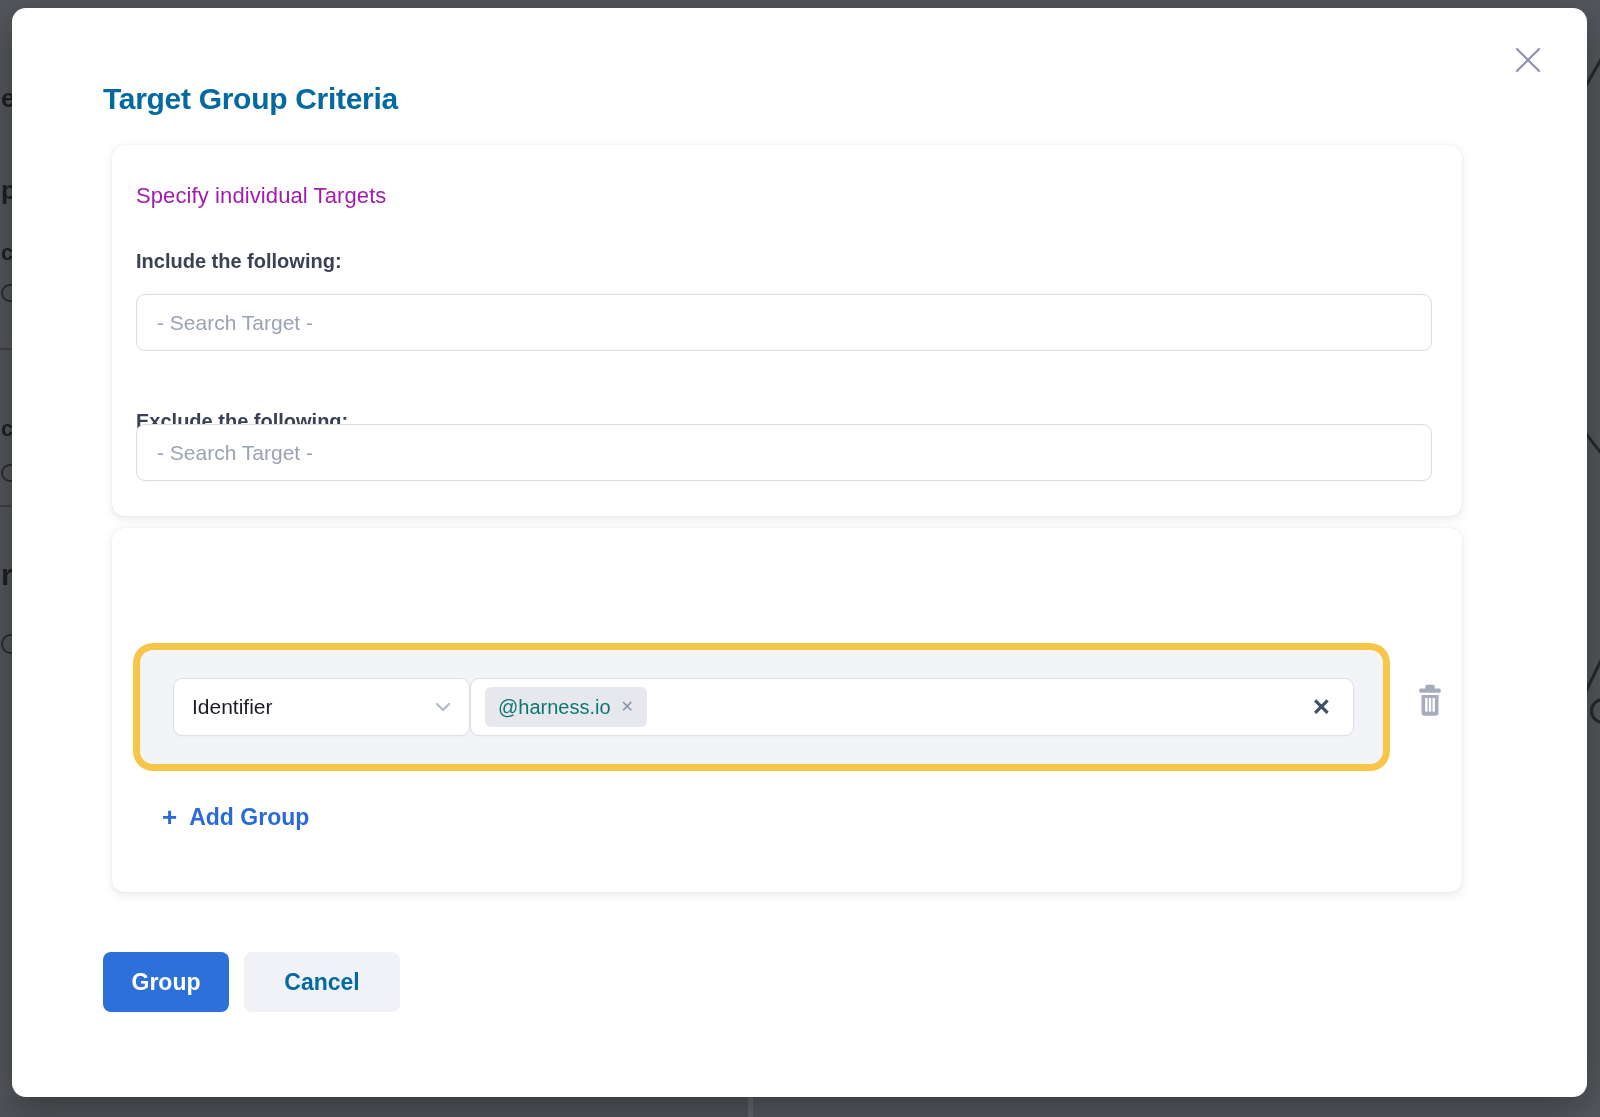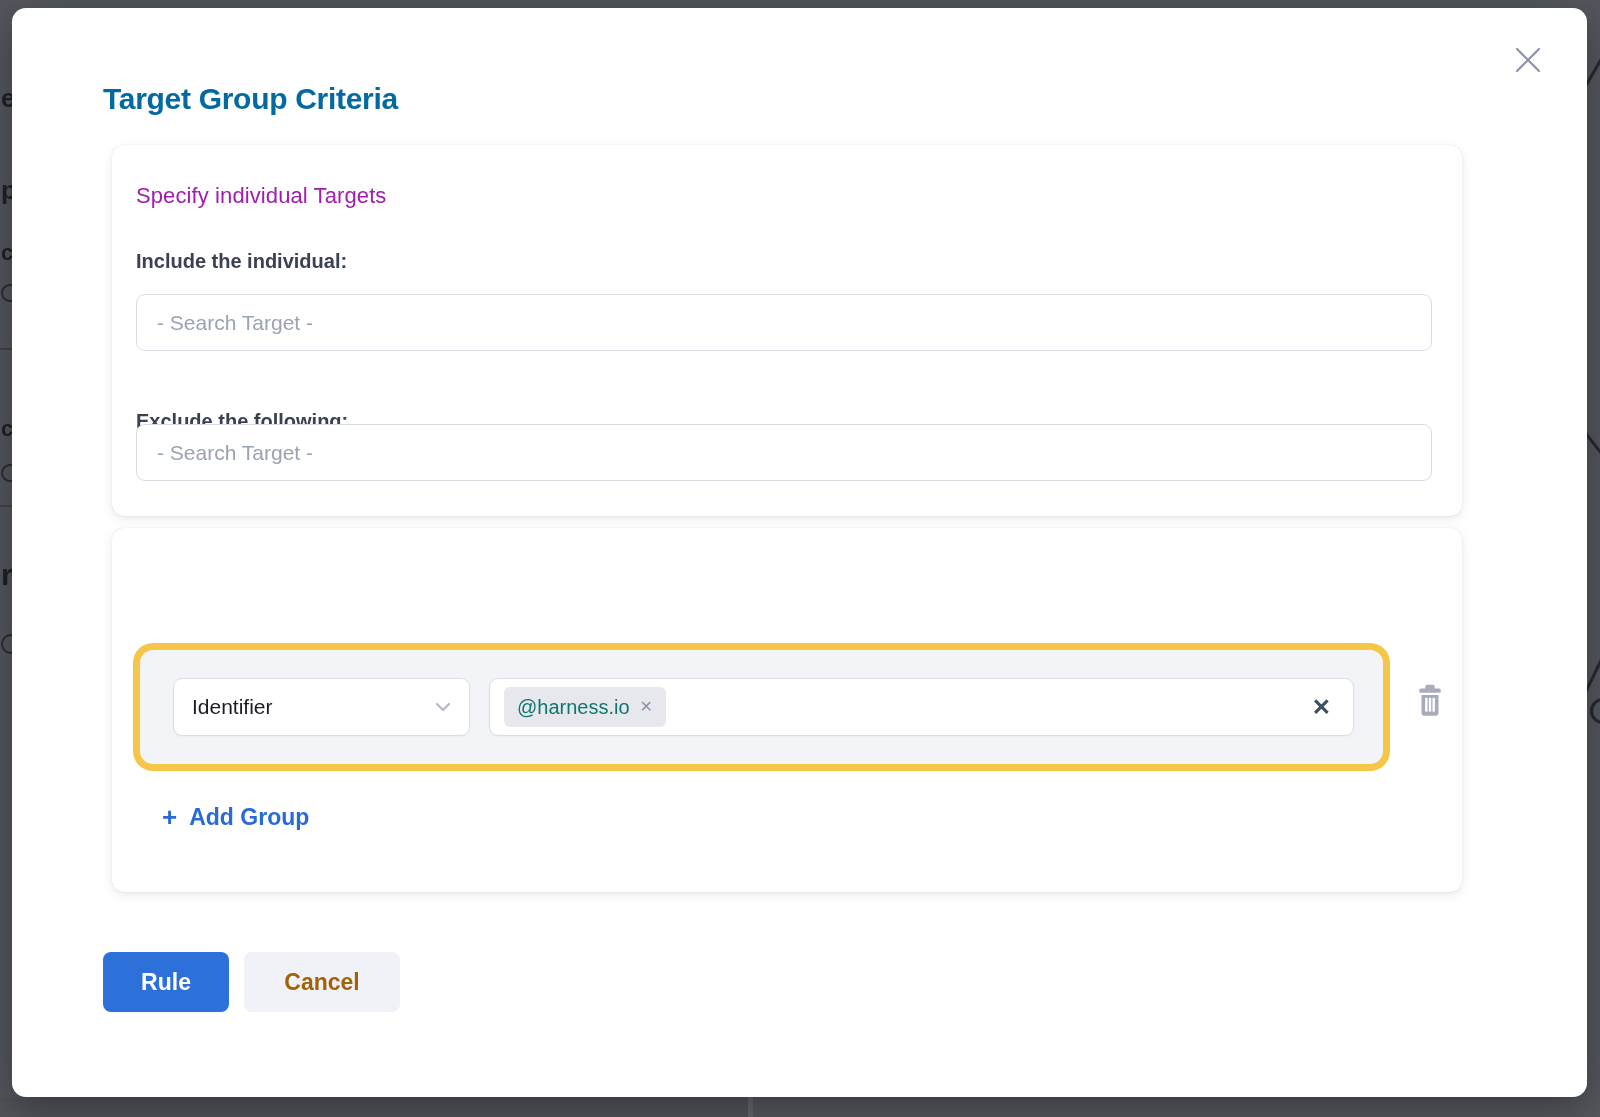--- a/index.html
+++ b/index.html
@@ -79,21 +79,21 @@
   .input-include{top:149px;}
   .input-exclude{top:279px;}
 
   
   .rule-row{
     position:absolute;left:21px;top:115px;width:1257px;height:128px;box-sizing:border-box;
     background:#f5c648;border-radius:20px;padding:7px;
   }
   .rule-inner{
     width:100%;height:100%;box-sizing:border-box;background:#f3f4f8;border-radius:13px;
-    display:flex;align-items:center;padding:0 29px 0 33px;gap:19px;
+    display:flex;align-items:center;padding:0 29px 0 33px;
   }
   .dropdown{
     height:58px;box-sizing:border-box;background:#fff;border:1px solid #dcdfe7;border-radius:9px;
     display:flex;align-items:center;justify-content:space-between;
     padding:0 18px;cursor:pointer;box-shadow:0 1px 2px rgba(0,0,0,.03);
   }
   .dd-attribute{width:297px;}
   .dd-operator{width:322px;}
   .dropdown .dd-text{font-size:21px;color:#1a1d24;}
   .tag-input{
@@ -124,21 +124,21 @@
     font-family:inherit;color:#2a6ad8;font-size:23px;font-weight:700;
   }
   .add-rule .plus{font-size:26px;font-weight:700;line-height:1;margin-top:-2px;}
 
   
   .btn{
     position:absolute;top:944px;height:60px;border:none;border-radius:8px;cursor:pointer;
     font-family:inherit;font-size:23px;font-weight:700;
   }
   .btn-save{left:91px;width:126px;background:#2e70d9;color:#ffffff;}
-  .btn-cancel{left:232px;width:156px;background:#f1f2f7;color:#a16207;}
+  .btn-cancel{left:232px;width:156px;background:#f1f2f7;color:#0369a1;}
 </style>
 </head>
 <body>
 
 <div class="stage">
 
   <div class="edge-left">
     <span class="frag frag-er">er</span>
     <span class="frag frag-pe">pe</span>
     <span class="frag frag-cl1">cl</span>
@@ -167,21 +167,21 @@
 
     <button class="close-btn" aria-label="Close">
       <svg width="30" height="30" viewBox="0 0 30 30">
         <line x1="4" y1="4" x2="26" y2="26" stroke="#8e93ac" stroke-width="2.2" stroke-linecap="round"></line>
         <line x1="26" y1="4" x2="4" y2="26" stroke="#8e93ac" stroke-width="2.2" stroke-linecap="round"></line>
       </svg>
     </button>
 
     <div class="card card-1">
       <div class="card-heading">Specify individual Targets</div>
-      <div class="field-label label-include">Include the individual:</div>
+      <div class="field-label label-include">Include the following:</div>
       <input class="search-input input-include" type="text" placeholder="- Search Target -" style="">
       <div class="field-label label-exclude">Exclude the following:</div>
       <input class="search-input input-exclude" type="text" placeholder="- Search Target -" style="">
     </div>
 
     <div class="card card-2">
 
       <div class="rule-row">
         <div class="rule-inner">
 
@@ -214,17 +214,17 @@
           <rect x="14" y="11.8" width="1.9" height="11" fill="#ffffff"></rect>
         </svg>
       </button>
 
       <button class="add-rule">
         <span class="plus">+</span>
         <span>Add Group</span>
       </button>
     </div>
 
-    <button class="btn btn-save">Rule</button>
+    <button class="btn btn-save">Group</button>
     <button class="btn btn-cancel">Cancel</button>
 
   </div>
 </div>
 
 </body></html>

